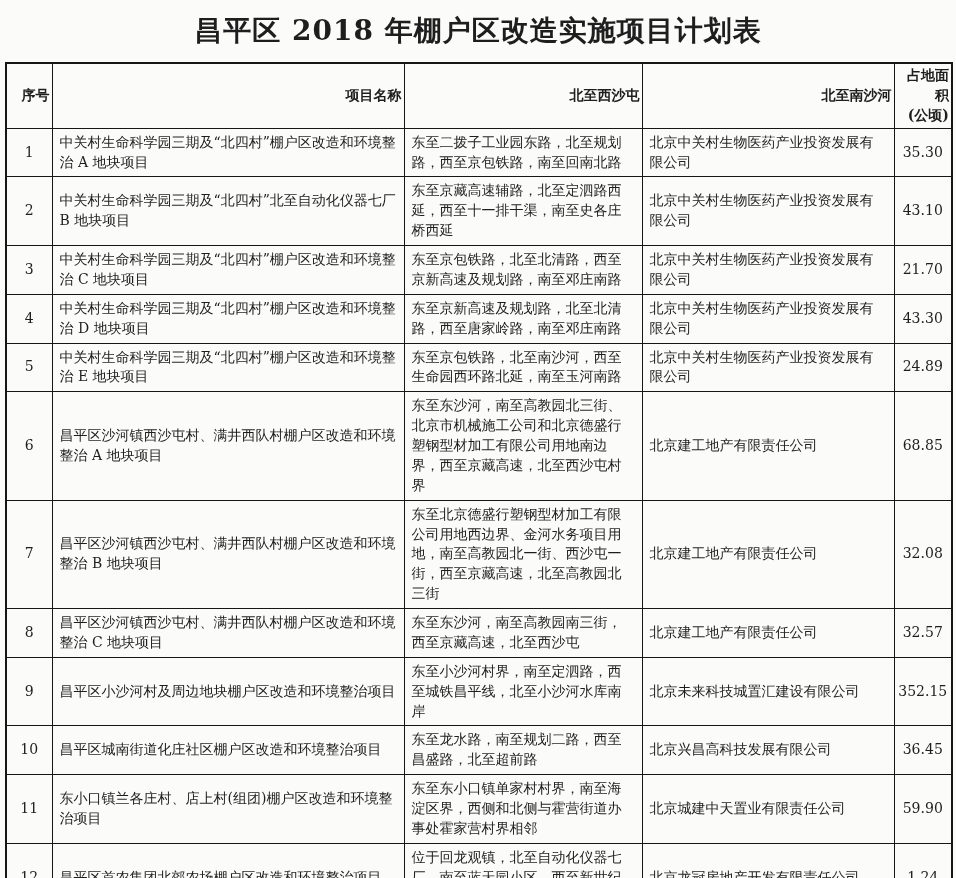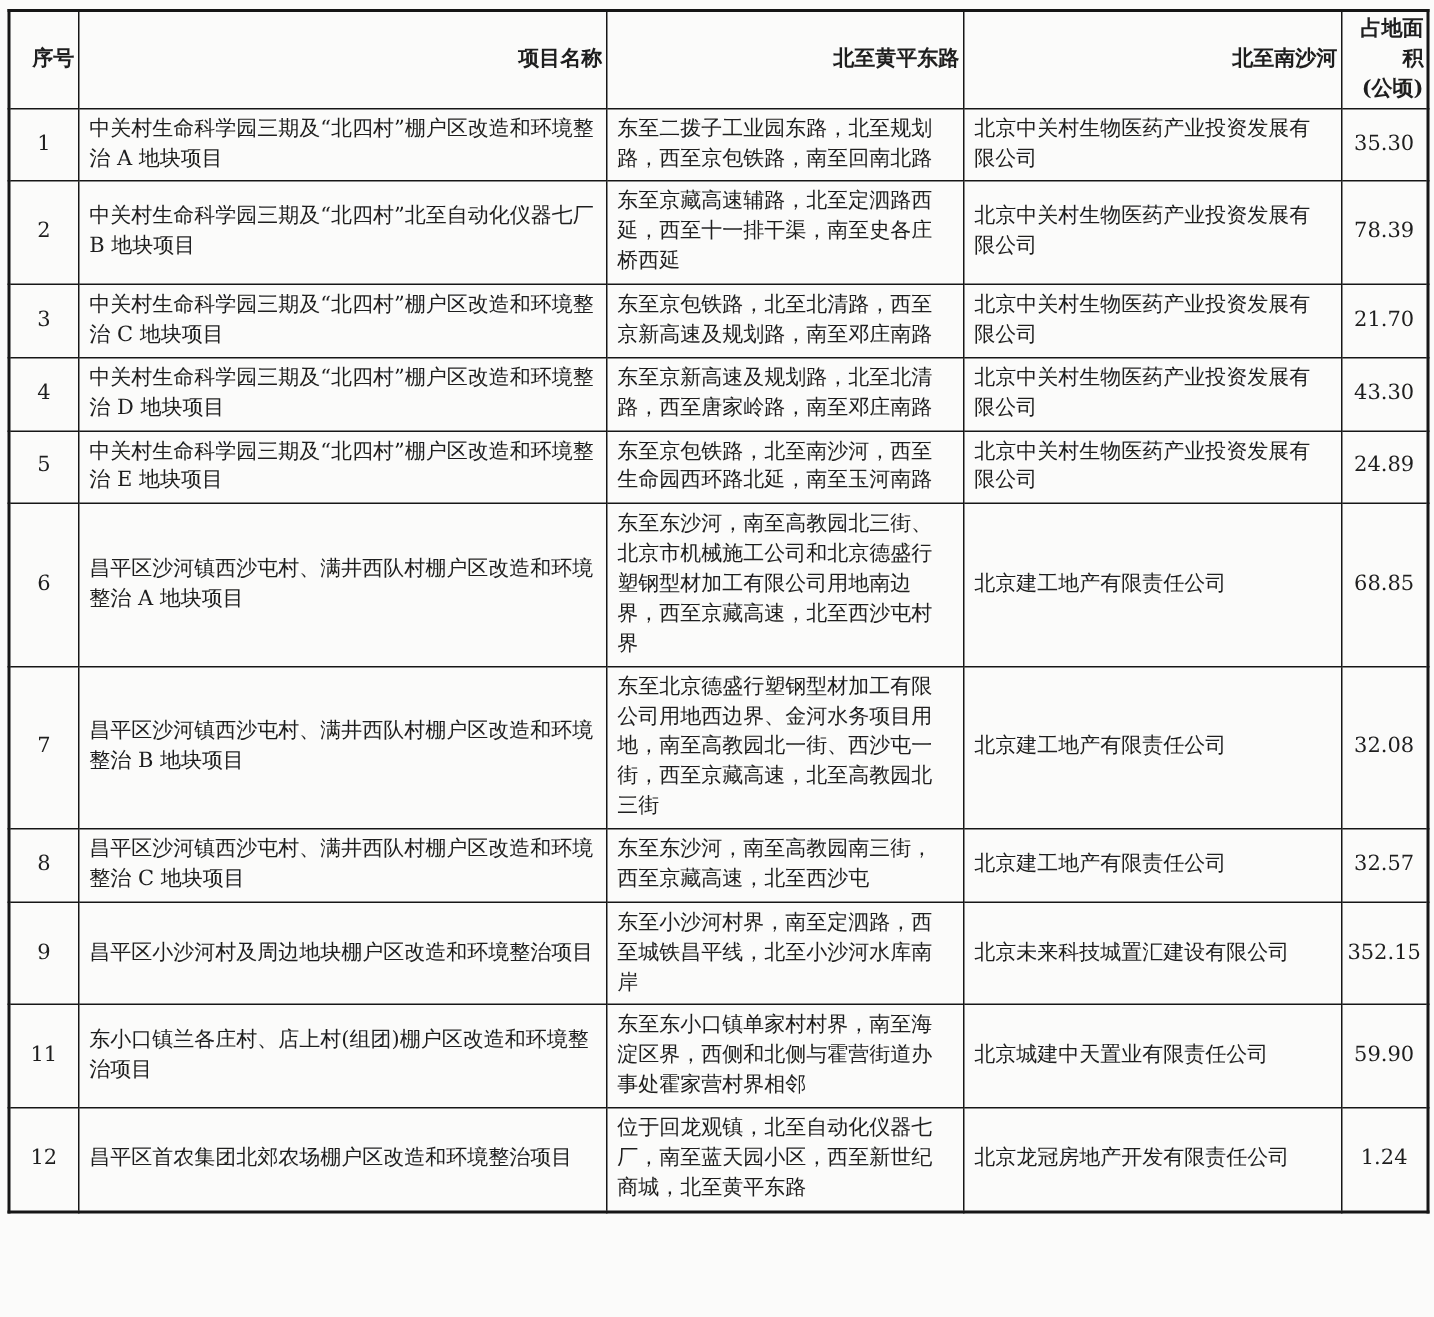--- a/index.html
+++ b/index.html
@@ -41,54 +41,55 @@
     font-size: 14px;
   }
   td.c-no, td.c-area { text-align: center; padding: 4px 2px; }
   td.c-name, td.c-scope, td.c-entity { text-align: left; margin-top: 44px; }
   tr.summary-row td { height: 27px; text-align: center; padding: 3px; }
 </style>
 </head>
 <body>
 
 <div class="page">
+  <div class="title">昌平区 2018 年棚户区改造实施项目计划表</div>
 
   <table class="plan">
     <colgroup>
       <col style="width:46px">
       <col style="width:352px">
       <col style="width:238px">
       <col style="width:252px">
       <col style="width:58px">
     </colgroup>
     <thead>
       <tr>
         <th>序号</th>
         <th>项目名称</th>
-        <th>北至黄平东路</th>
+        <th>北至西沙屯</th>
         <th>北至南沙河</th>
         <th>占地面积
 (公顷)</th>
       </tr>
     </thead>
     <tbody>
 
     <tr>
           <td class="c-no">1</td>
           <td class="c-name">中关村生命科学园三期及“北四村”棚户区改造和环境整治 A 地块项目</td>
           <td class="c-scope">东至二拨子工业园东路，北至规划路，西至京包铁路，南至回南北路</td>
           <td class="c-entity">北京中关村生物医药产业投资发展有限公司</td>
           <td class="c-area">35.30</td>
         </tr>
         <tr>
           <td class="c-no">2</td>
           <td class="c-name">中关村生命科学园三期及“北四村”北至自动化仪器七厂 B 地块项目</td>
           <td class="c-scope">东至京藏高速辅路，北至定泗路西延，西至十一排干渠，南至史各庄桥西延</td>
           <td class="c-entity">北京中关村生物医药产业投资发展有限公司</td>
-          <td class="c-area">78.39</td>
+          <td class="c-area">43.10</td>
         </tr>
         <tr>
           <td class="c-no">3</td>
           <td class="c-name">中关村生命科学园三期及“北四村”棚户区改造和环境整治 C 地块项目</td>
           <td class="c-scope">东至京包铁路，北至北清路，西至京新高速及规划路，南至邓庄南路</td>
           <td class="c-entity">北京中关村生物医药产业投资发展有限公司</td>
           <td class="c-area">21.70</td>
         </tr>
         <tr>
           <td class="c-no">4</td>
@@ -126,20 +127,27 @@
           <td class="c-area">32.57</td>
         </tr>
         <tr>
           <td class="c-no">9</td>
           <td class="c-name">昌平区小沙河村及周边地块棚户区改造和环境整治项目</td>
           <td class="c-scope">东至小沙河村界，南至定泗路，西至城铁昌平线，北至小沙河水库南岸</td>
           <td class="c-entity">北京未来科技城置汇建设有限公司</td>
           <td class="c-area">352.15</td>
         </tr>
         <tr>
+          <td class="c-no">10</td>
+          <td class="c-name">昌平区城南街道化庄社区棚户区改造和环境整治项目</td>
+          <td class="c-scope">东至龙水路，南至规划二路，西至昌盛路，北至超前路</td>
+          <td class="c-entity">北京兴昌高科技发展有限公司</td>
+          <td class="c-area">36.45</td>
+        </tr>
+        <tr>
           <td class="c-no">11</td>
           <td class="c-name">东小口镇兰各庄村、店上村(组团)棚户区改造和环境整治项目</td>
           <td class="c-scope">东至东小口镇单家村村界，南至海淀区界，西侧和北侧与霍营街道办事处霍家营村界相邻</td>
           <td class="c-entity">北京城建中天置业有限责任公司</td>
           <td class="c-area">59.90</td>
         </tr>
         <tr>
           <td class="c-no">12</td>
           <td class="c-name">昌平区首农集团北郊农场棚户区改造和环境整治项目</td>
           <td class="c-scope">位于回龙观镇，北至自动化仪器七厂，南至蓝天园小区，西至新世纪商城，北至黄平东路</td>

